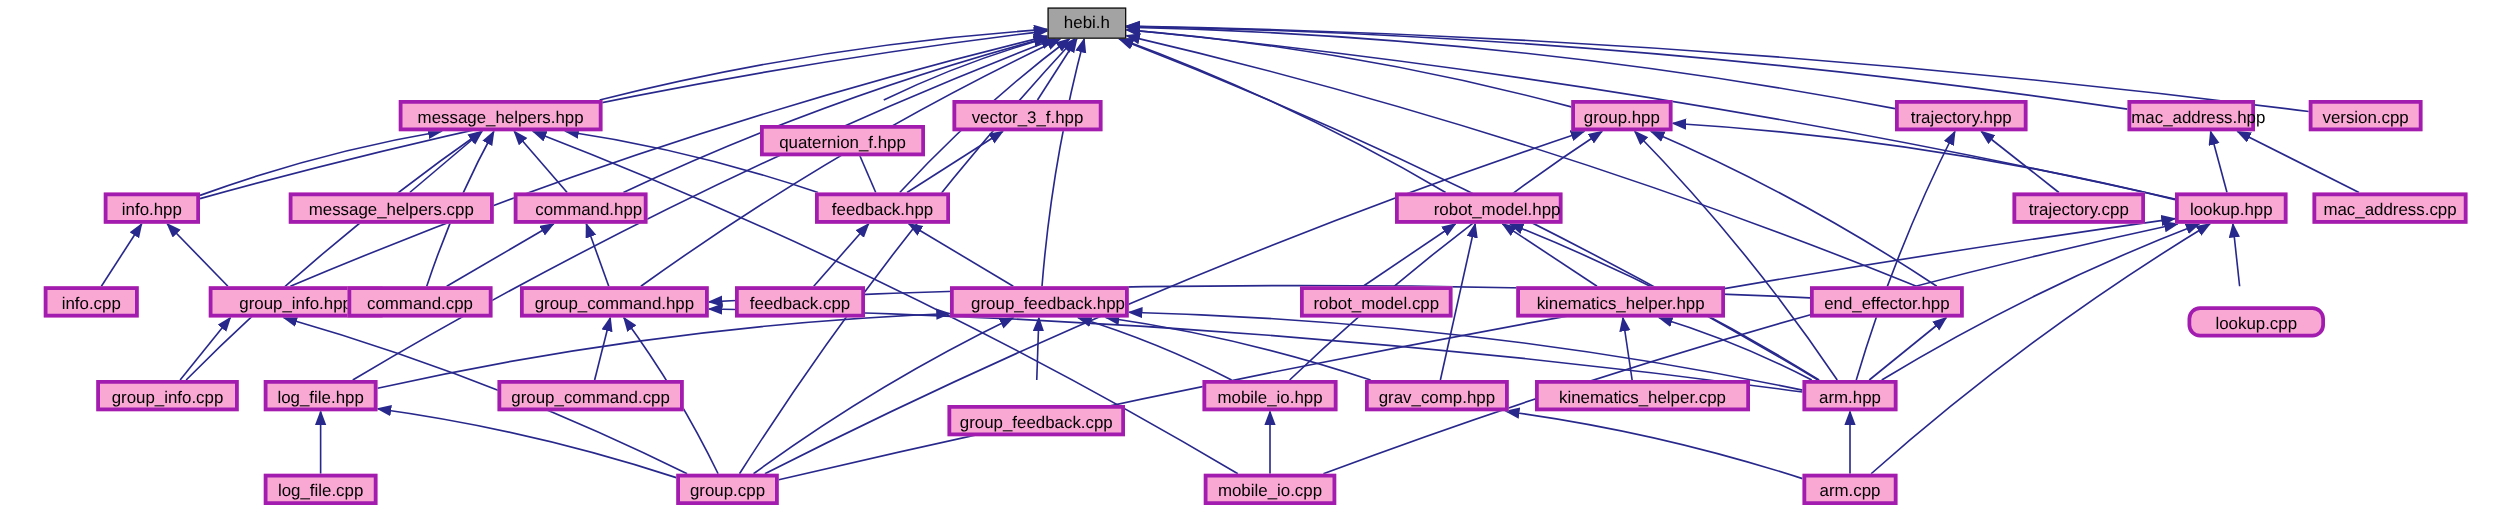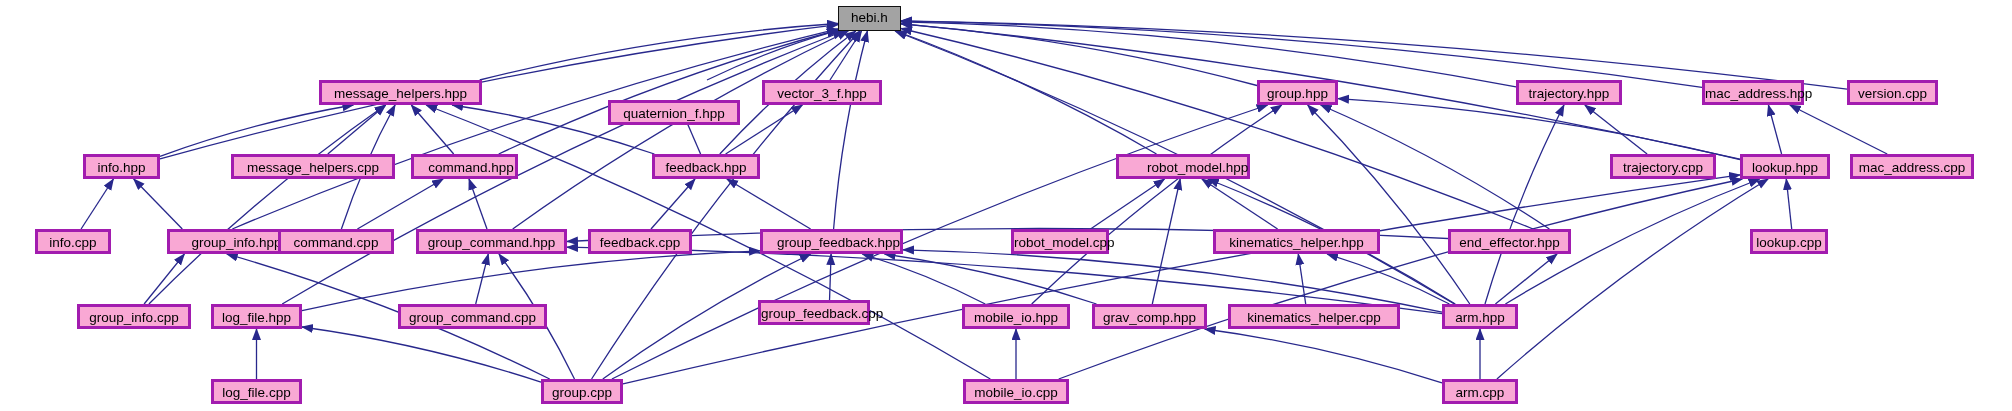--- a/index.html
+++ b/index.html
@@ -130,28 +130,28 @@
       <div class="node" style="left: 1116px; top: 154px; width: 134px; padding-left: 28px;">robot_model.hpp</div>
       <div class="node" style="left: 1610px; top: 154px; width: 106px;">trajectory.cpp</div>
       <div class="node" style="left: 1740px; top: 154px; width: 90px;">lookup.hpp</div>
       <div class="node" style="left: 1850px; top: 154px; width: 124px;">mac_address.cpp</div>
       <div class="node" style="left: 35px; top: 229px; width: 76px;">info.cpp</div>
       <div class="node" style="left: 135px; top: 229px; width: 139px; margin-left: 32px;">group_info.hpp</div>
       <div class="node" style="left: 278px; top: 229px; width: 116px;">command.cpp</div>
       <div class="node" style="left: 416px; top: 229px; width: 151px;">group_command.hpp</div>
       <div class="node" style="left: 588px; top: 229px; width: 104px;">feedback.cpp</div>
       <div class="node" style="left: 760px; top: 229px; width: 143px; text-align: right;">group_feedback.hpp</div>
-      <div class="node" style="left: 1011px; top: 229px; width: 98px;">robot_model.cpp</div>
+      <div class="node" style="left: 1040px; top: 229px; width: 122px;">robot_model.cpp</div>
       <div class="node" style="left: 1213px; top: 229px; width: 167px;">kinematics_helper.hpp</div>
       <div class="node" style="left: 1448px; top: 229px; width: 123px;">end_effector.hpp</div>
-      <div class="node" style="left: 1750px; top: 229px; width: 78px;">lookup.cpp</div>
+      <div class="node" style="left: 1750px; top: 245px; width: 110px; border-radius: 10px;">lookup.cpp</div>
       <div class="node" style="left: 77px; top: 304px; width: 114px;">group_info.cpp</div>
       <div class="node" style="left: 211px; top: 304px; width: 91px;">log_file.hpp</div>
       <div class="node" style="left: 398px; top: 304px; width: 149px;">group_command.cpp</div>
-      <div class="node" style="left: 758px; top: 300px; width: 112px;">group_feedback.cpp</div>
+      <div class="node" style="left: 758px; top: 324px; width: 142px;">group_feedback.cpp</div>
       <div class="node" style="left: 962px; top: 304px; width: 108px;">mobile_io.hpp</div>
       <div class="node" style="left: 1092px; top: 304px; width: 115px;">grav_comp.hpp</div>
       <div class="node" style="left: 1228px; top: 304px; width: 172px;">kinematics_helper.cpp</div>
       <div class="node" style="left: 1442px; top: 304px; width: 76px;">arm.hpp</div>
       <div class="node" style="left: 211px; top: 379px; width: 91px;">log_file.cpp</div>
       <div class="node" style="left: 541px; top: 379px; width: 82px;">group.cpp</div>
       <div class="node" style="left: 963px; top: 379px; width: 106px;">mobile_io.cpp</div>
       <div class="node" style="left: 1442px; top: 379px; width: 76px;">arm.cpp</div>
     </div>
 </div>

